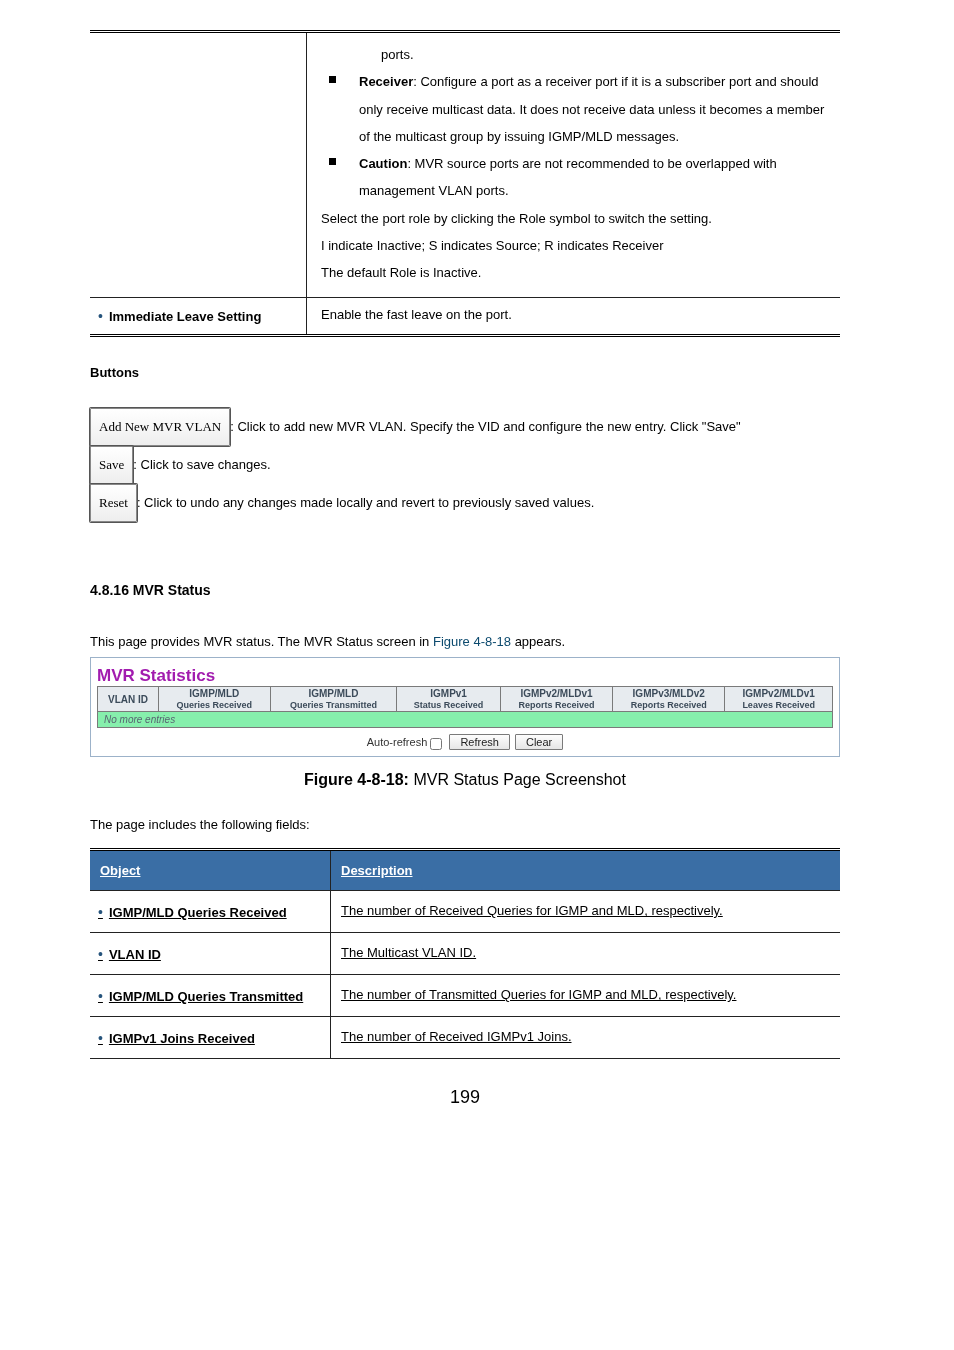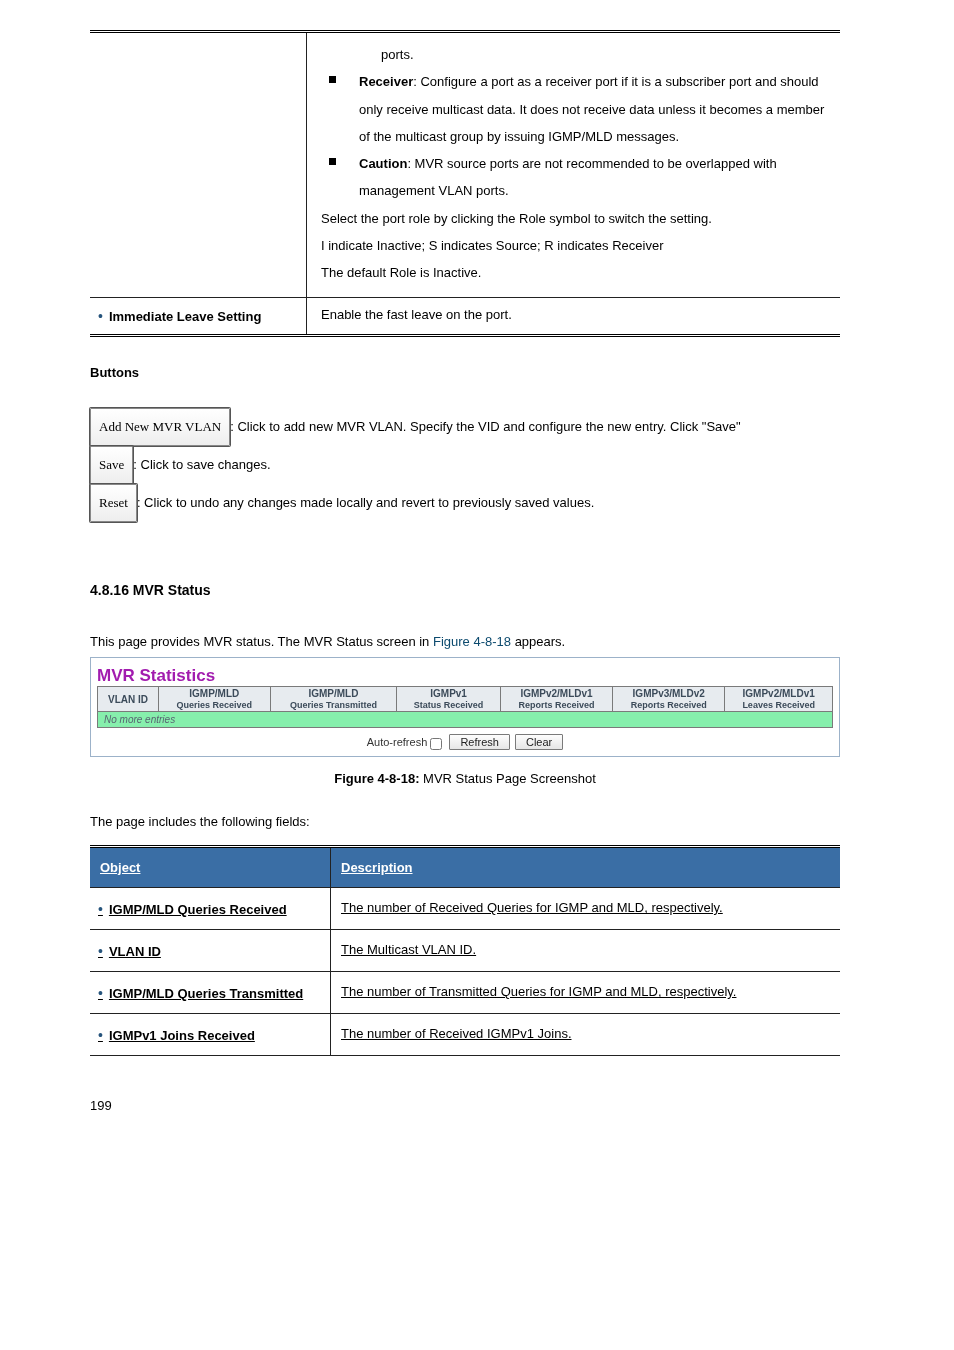--- a/index.html
+++ b/index.html
@@ -126,21 +126,21 @@
     background: linear-gradient(#fdfdfd,#e6e6e6);
     padding: 1px 10px;
     font-size: 11px;
     margin-left: 2px;
     border-radius: 1px;
     color: #222;
   }
 
   .caption {
     text-align: center;
-    font-size: 13px;
+    font-size: 16px;
     margin: 14px 0 28px 0;
   }
 
   
   .fields-intro { margin: 10px 0 16px 0; font-size: 13px; }
   table.fields {
     width: 100%;
     border-collapse: collapse;
     border-top: 3px double #000;
   }
@@ -155,21 +155,21 @@
   table.fields th {
     background: #3a6ea5;
     color: #fff;
     font-weight: bold;
   }
   table.fields th:first-child, table.fields td.left-f { width: 220px; border-left: none; }
   table.fields th:last-child, table.fields td.right-f { border-right: none; }
   table.fields td.left-f { padding-left: 8px; }
   td.right-f { line-height: 1.3; }
 
-  .page-num { font-size: 13px; margin-top: 42px; }
+  .page-num { text-align: center; font-size: 18px; margin-top: 28px; }
 </style>
 </head>
 <body>
 
 <div class="page">
 
   <table class="info">
     <tbody>
         <tr>
       <td class="left-col"></td>

